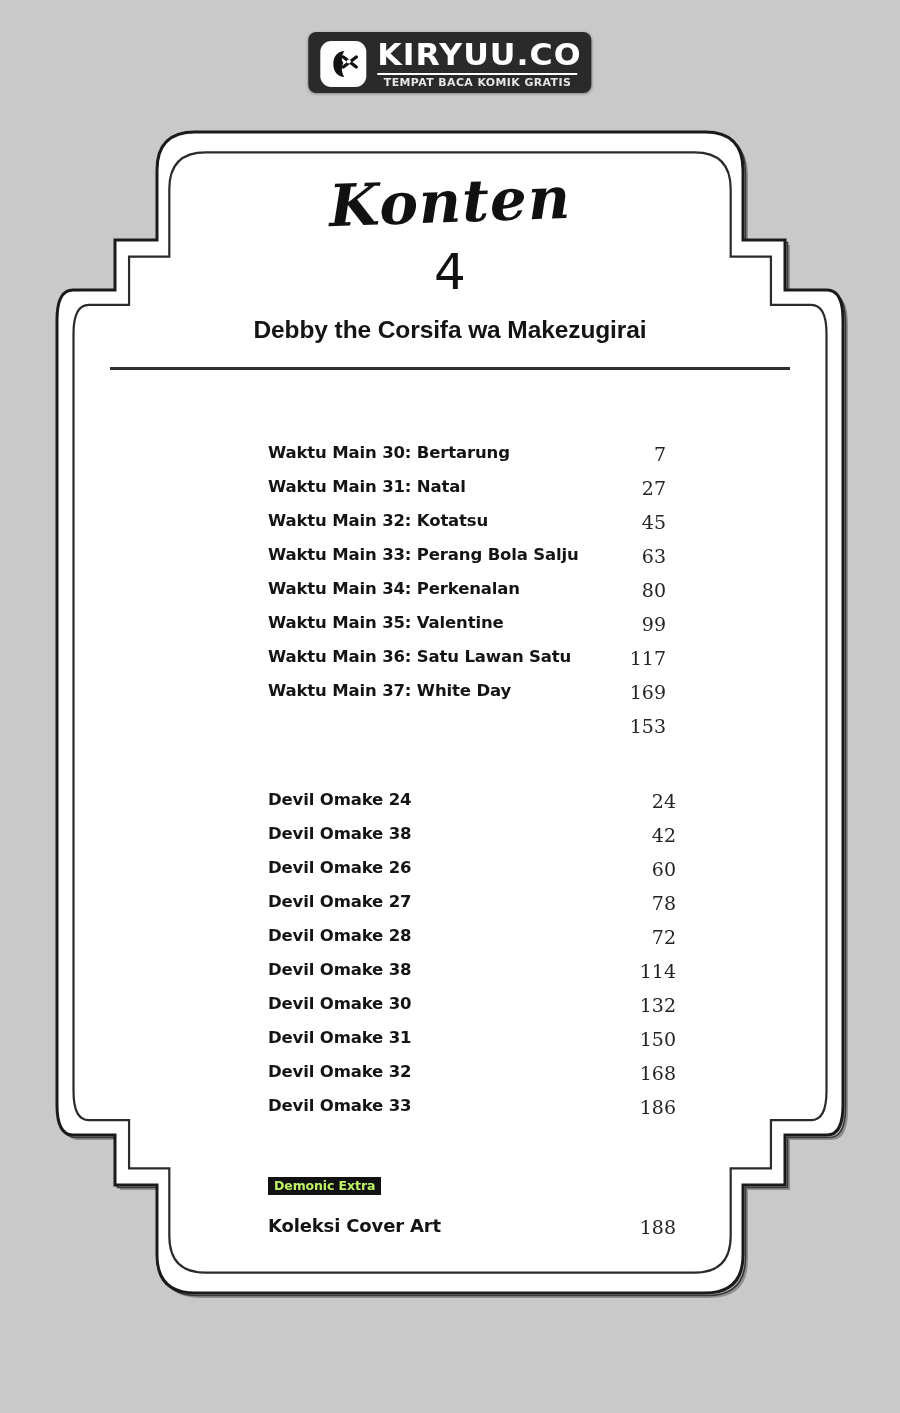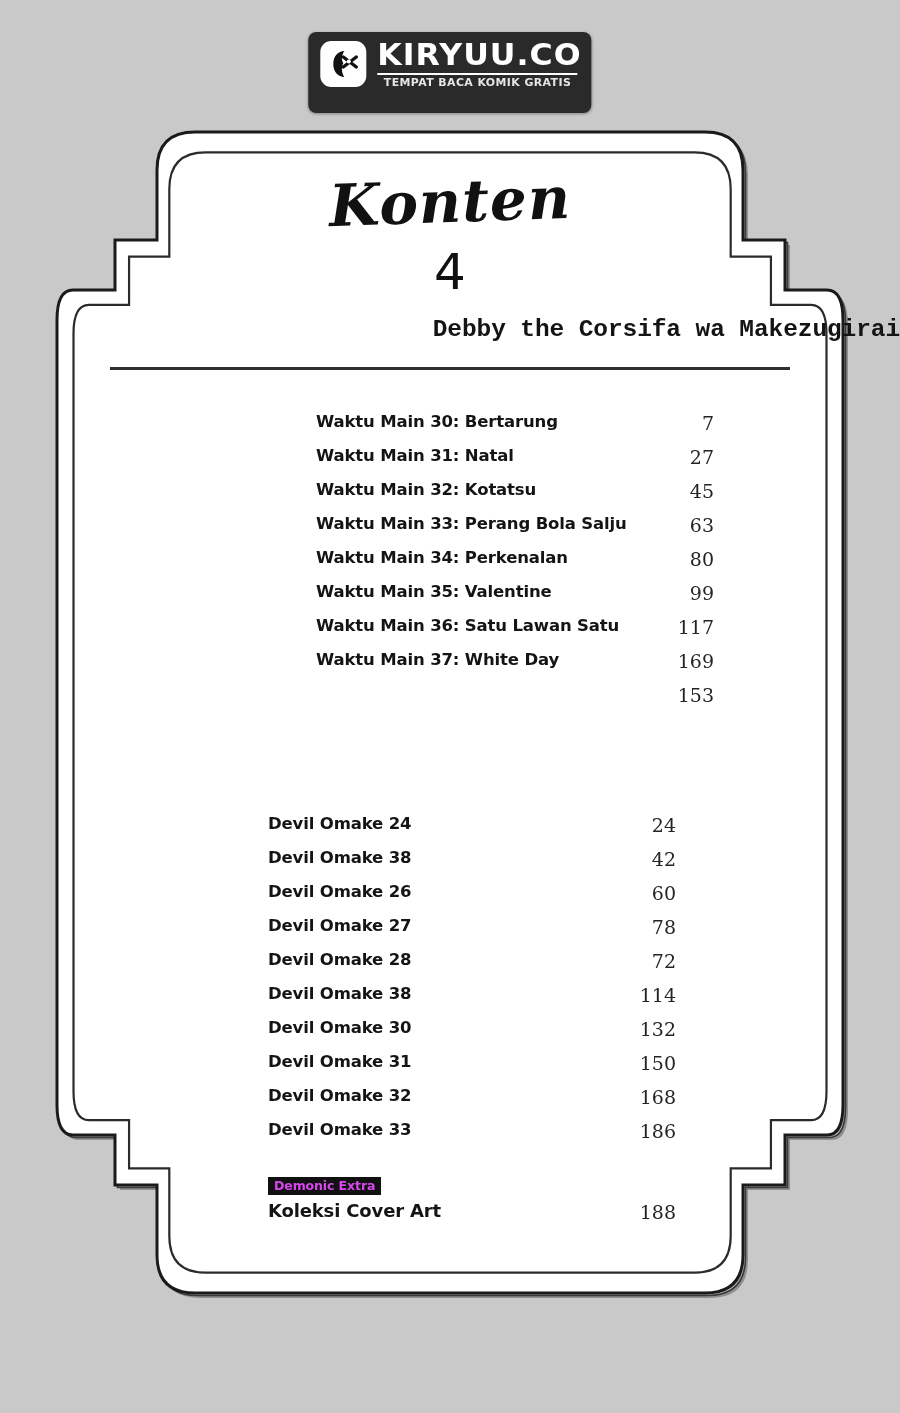--- a/index.html
+++ b/index.html
@@ -44,21 +44,21 @@
 
   
   #logo-banner {
     position: absolute;
     left: 50%;
     transform: translateX(-50%);
     top: 32px;
     z-index: 5;
     background: #2a2a2a;
     border-radius: 8px;
-    padding: 7px 14px 24px 12px;
+    padding: 7px 14px 4px 12px;
     display: flex;
     align-items: center;
     gap: 11px;
     box-shadow: 0 1px 3px rgba(0,0,0,.35);
   }
   #logo-mark {
     width: 46px;
     height: 46px;
     background: #fff;
     border-radius: 11px;
@@ -132,40 +132,40 @@
     font-family: "DejaVu Sans", sans-serif;
     font-size: 50px;
     font-weight: 400;
     color: #111;
   }
   #series-title {
     position: absolute;
     top: 316px;
     left: 0;
     width: 900px;
-    text-align: right;
-    font-family: Liberation Mono, monospace;
+    text-align: center;
+    font-family: Liberation Sans, sans-serif;
     font-weight: bold;
     font-size: 24.5px;
     color: #141414;
     letter-spacing: -0.1px;
   }
   #title-rule {
     position: absolute;
     top: 367px;
     left: 110px;
     width: 680px;
     height: 3px;
     background: #2f2f2f;
   }
 
   
   .toc-section { position: absolute; left: 268px; width: 380px; }
-  #section-chapters { top: 412px; margin-left: 48px; }
-  #section-omake    { top: 790px; margin-top: 24px; }
+  #section-chapters { top: 443px; }
+  #section-omake    { top: 790px; }
   #section-extra    { top: 1176px; }
 
   .toc-row {
     position: relative;
     height: 34px;
     display: flex;
     align-items: baseline;
   }
   .toc-label {
     font-family: "DejaVu Sans", sans-serif;
@@ -182,29 +182,29 @@
     text-align: right;
     font-family: "DejaVu Serif", serif;
     font-size: 19px;
     color: #242424;
   }
   #section-chapters .toc-page { left: 330px; }
 
   .extra-badge {
     display: inline-block;
     background: #111;
-    color: #d946ef;
+    color: #bef264;
     font-family: "DejaVu Sans", sans-serif;
     font-weight: bold;
     font-size: 12.5px;
     padding: 1px 6px 2px;
     letter-spacing: -0.1px;
     margin-bottom: 5px;
   }
-  #extra-row { height: 32px; }
+  #extra-row { height: 32px; margin-top: 15px; }
   #extra-row .toc-label { font-size: 18px; font-weight: 600; }
   #extra-row .toc-page { left: 340px; top: 1px; }
 </style>
 </head>
 <body>
 
 <div id="bg-pattern"></div>
 
 <div id="logo-banner">
   <div id="logo-mark">

